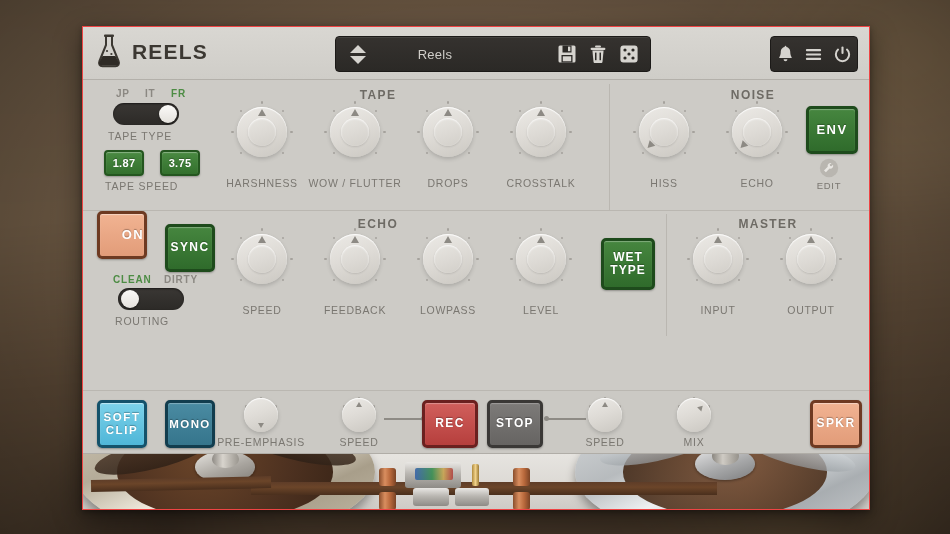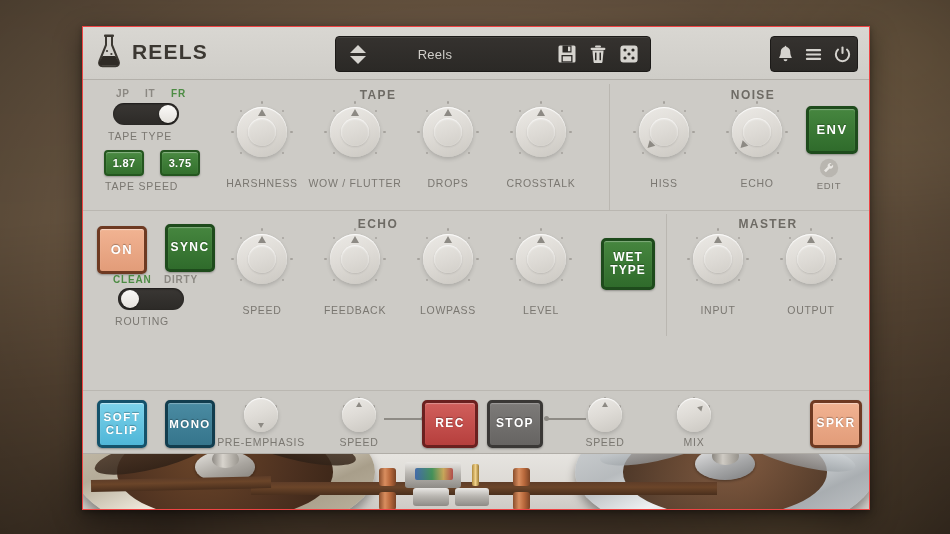--- a/index.html
+++ b/index.html
@@ -411,21 +411,21 @@
     <div style="position:absolute;left:736px;top:78px;width:20px;height:20px;">
       <svg viewBox="0 0 20 20" style="width:20px;height:20px;display:block;">
         <circle cx="10" cy="10" r="9.2" fill="#b9b6b0"></circle>
         <path d="M12.6 5.3a2.9 2.9 0 0 0-3.9 3.4L5 12.4l1.9 1.9 3.7-3.7a2.9 2.9 0 0 0 3.4-3.9l-1.6 1.6-1.3-.4-.4-1.3z" fill="#e9e7e3"></path>
       </svg>
     </div>
     <div class="klabel" style="left:717px;top:100px;width:58px;font-size:9.5px;">EDIT</div>
 
     <div class="sec-title" style="left:230px;top:137px;width:130px;">ECHO</div>
 
-    <div class="btn salmon" style="left:14px;top:146px;width:44px;height:42px;font-size:13px;">
+    <div class="btn salmon" style="left:14px;top:131px;width:44px;height:42px;font-size:13px;align-items:flex-end;">
       <span>ON</span>
     </div>
     <div class="btn green" style="left:82px;top:144px;width:44px;height:42px;font-size:12px;">
       <span>SYNC</span>
     </div>
 
     <span class="tgl-opt on" style="left:30px;top:194px;">CLEAN</span>
     <span class="tgl-opt" style="left:81px;top:194px;">DIRTY</span>
     <div class="toggle" style="left:35px;top:208px;">
       <div class="track"></div>

